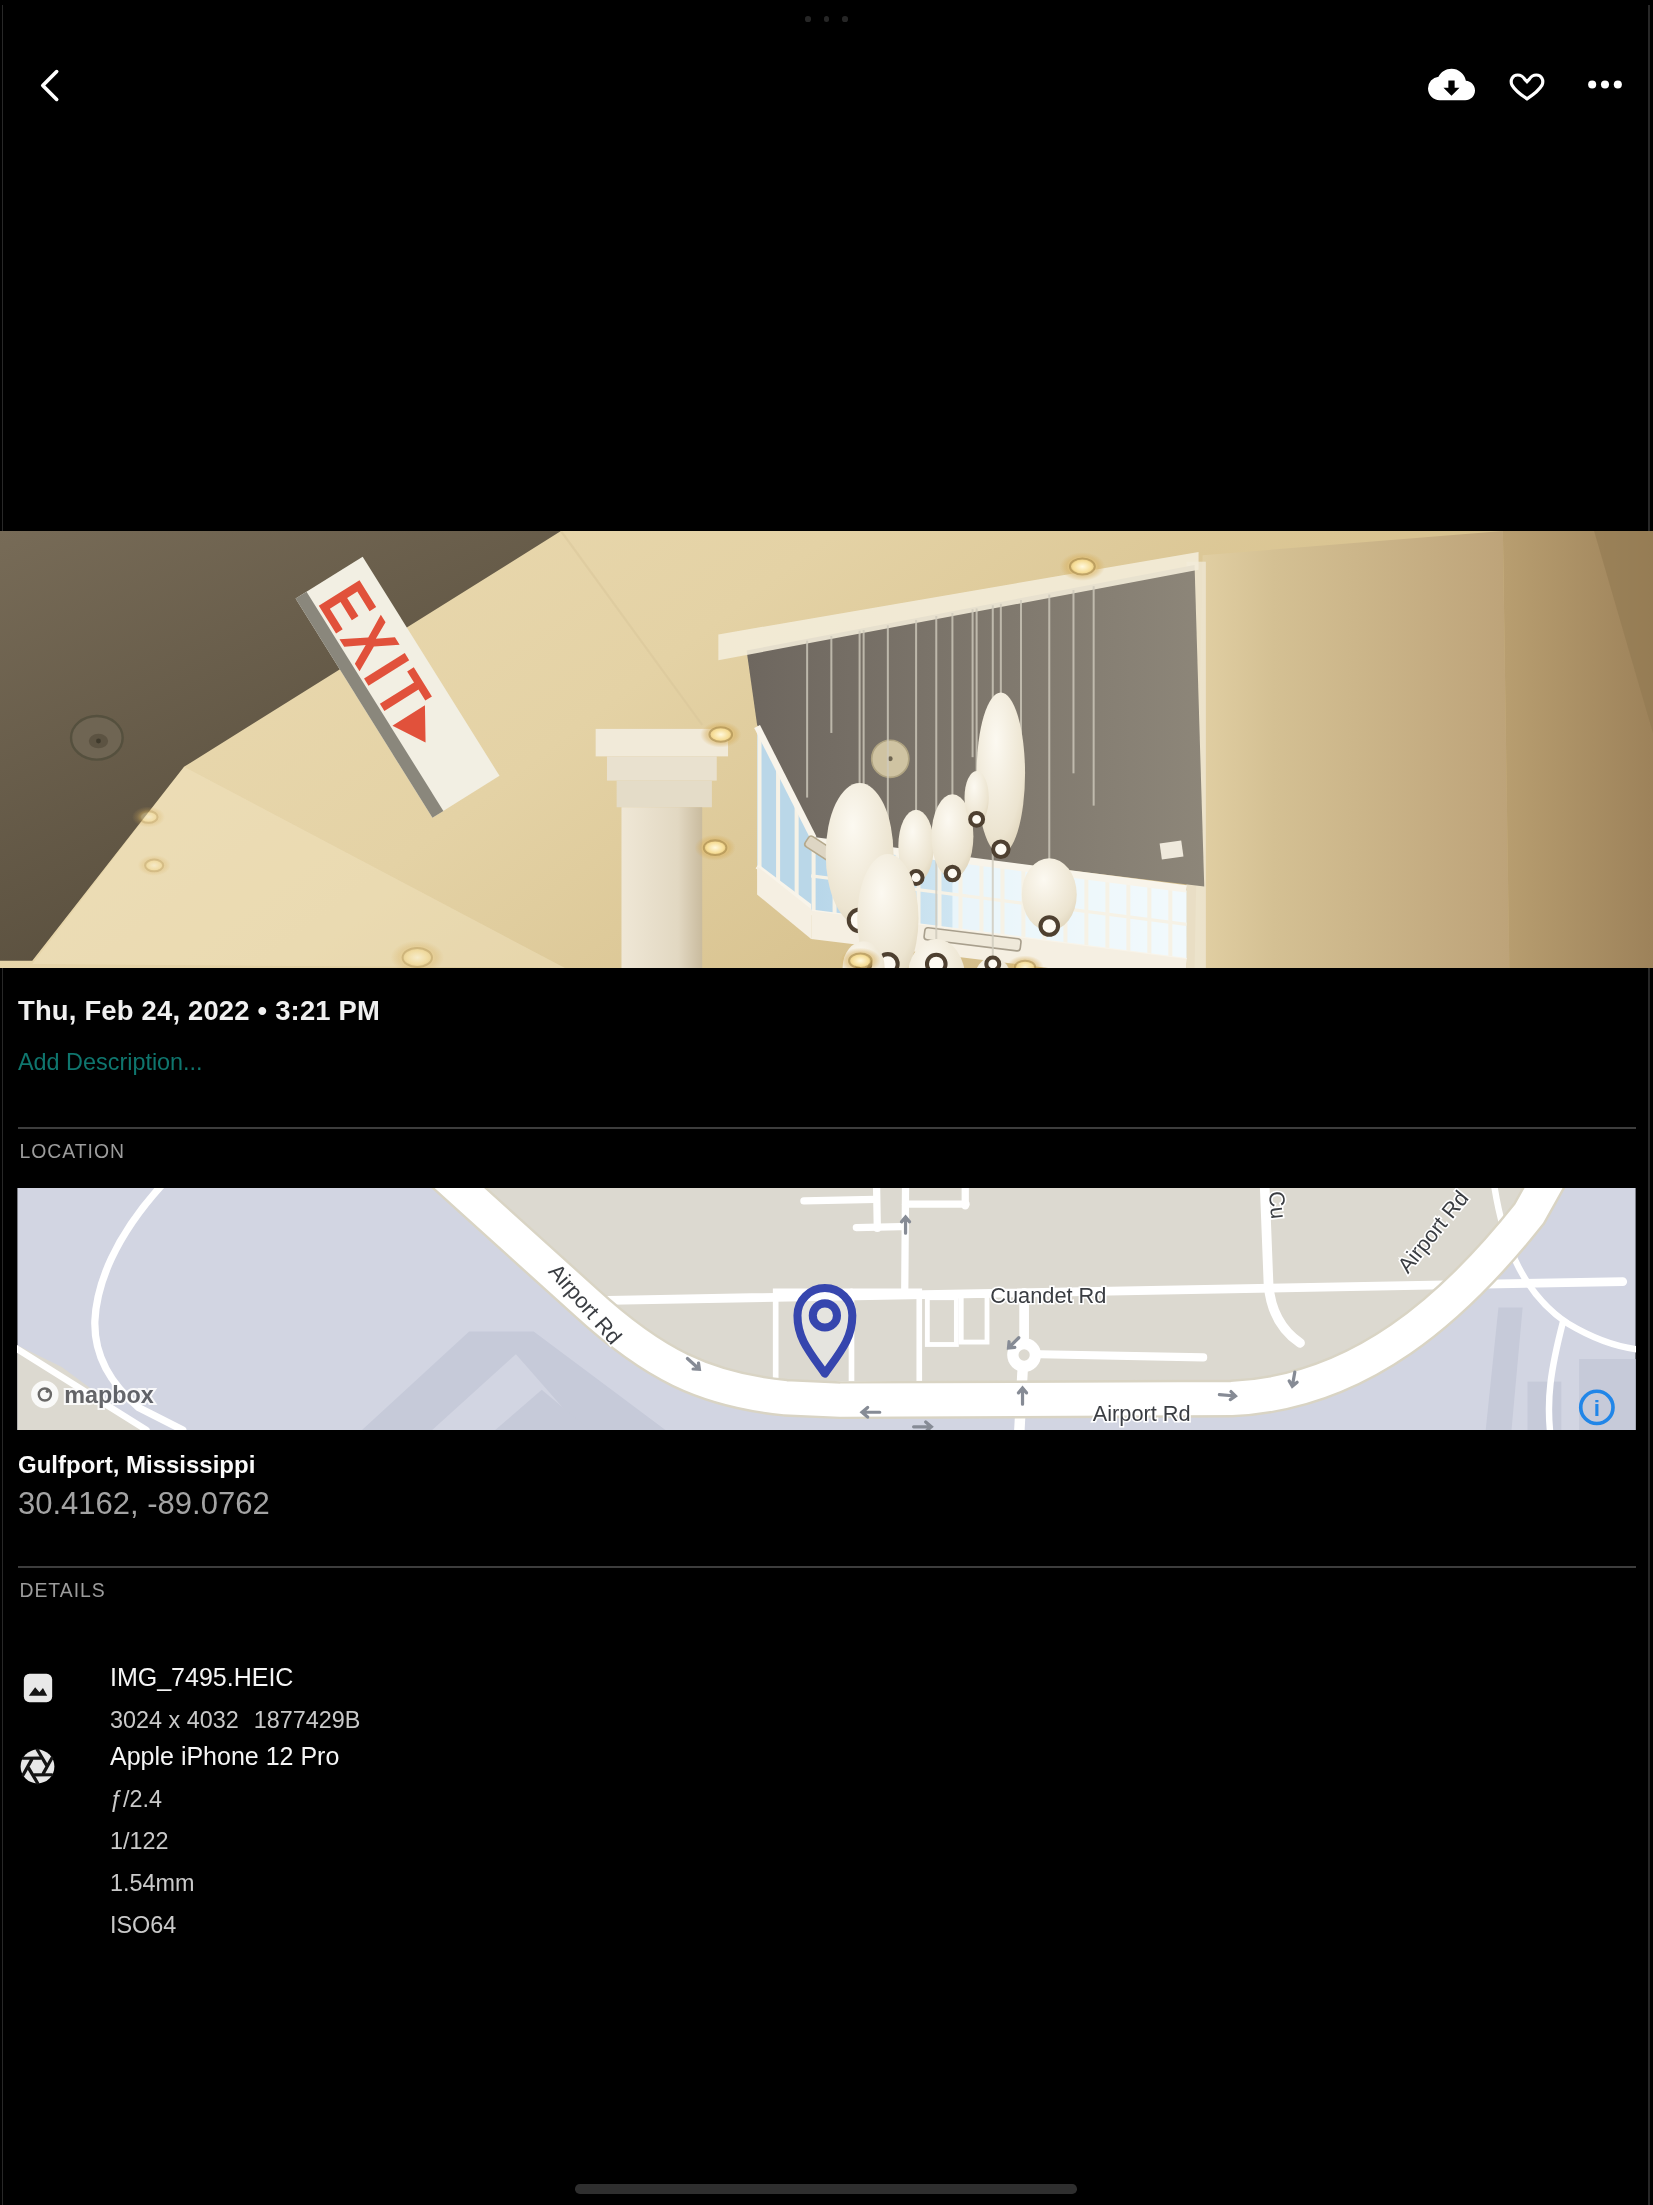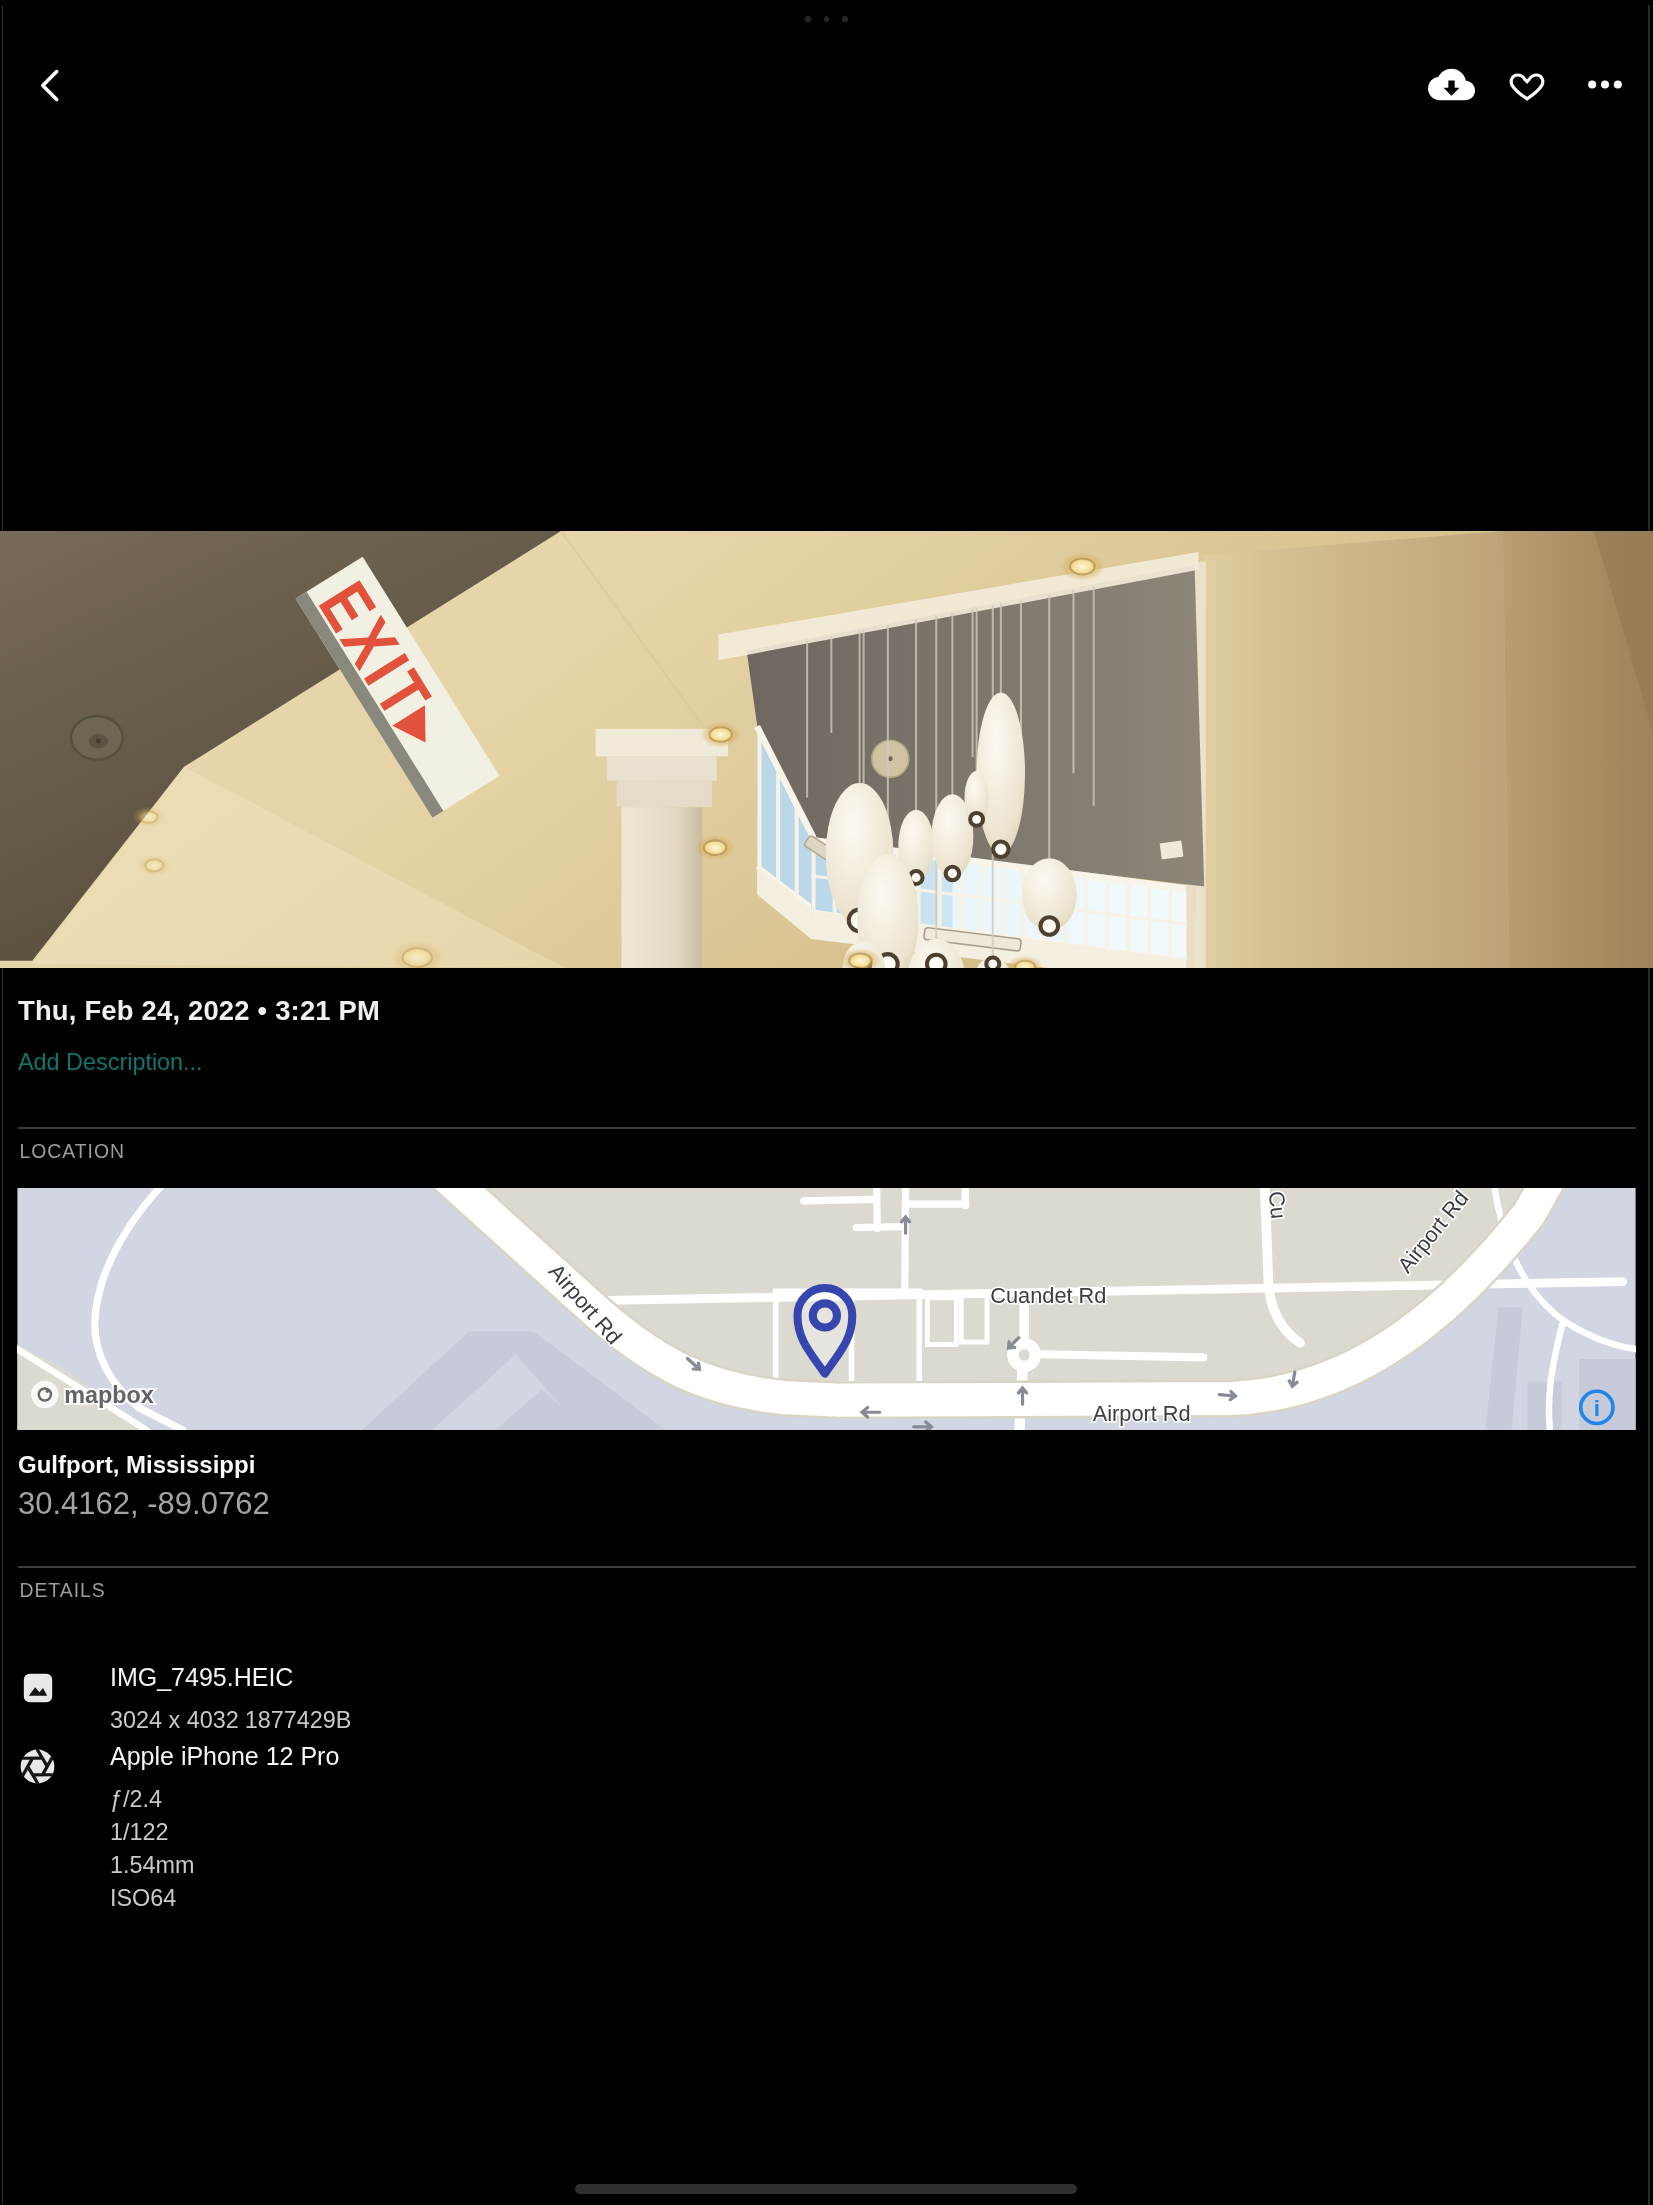--- a/index.html
+++ b/index.html
@@ -18,21 +18,21 @@
   #photo-svg{display:block;width:1653px;height:437px;}
   
   .datetime{left:18px;top:995px;font-size:27.4px;font-weight:600;color:#f0f0f0;letter-spacing:0.2px;}
   .descr{left:18px;top:1049px;font-size:23.4px;color:#0f766e;}
   .divider{left:18px;width:1618px;height:1.6px;background:#3d3d3d;}
   .section-label{left:19.4px;font-size:19.4px;color:#9c9c9c;letter-spacing:1px;}
   #map-box{left:17px;top:1188px;width:1619px;height:242px;overflow:hidden;}
   .place{left:18px;top:1451px;font-size:24px;font-weight:700;color:#fafafa;}
   .coords{left:18px;top:1486px;font-size:31px;color:#a3a3a3;}
   .row-title{left:110px;font-size:25px;font-weight:400;color:#f5f5f5;}
-  .row-meta{left:110px;font-size:23.4px;color:#c9c9c9;display:flex;gap:6px;}
+  .row-meta{left:110px;font-size:23.4px;color:#c9c9c9;display:flex;gap:15px;}
   .home-bar{left:575px;top:2184px;width:502px;height:9.7px;border-radius:4.8px;background:#2f2f2f;}
   svg text{font-family:"Liberation Sans", sans-serif;}
 </style>
 </head>
 <body>
 
 <div class="abs sys-dots">
     <i></i>
     <i></i>
     <i></i>

